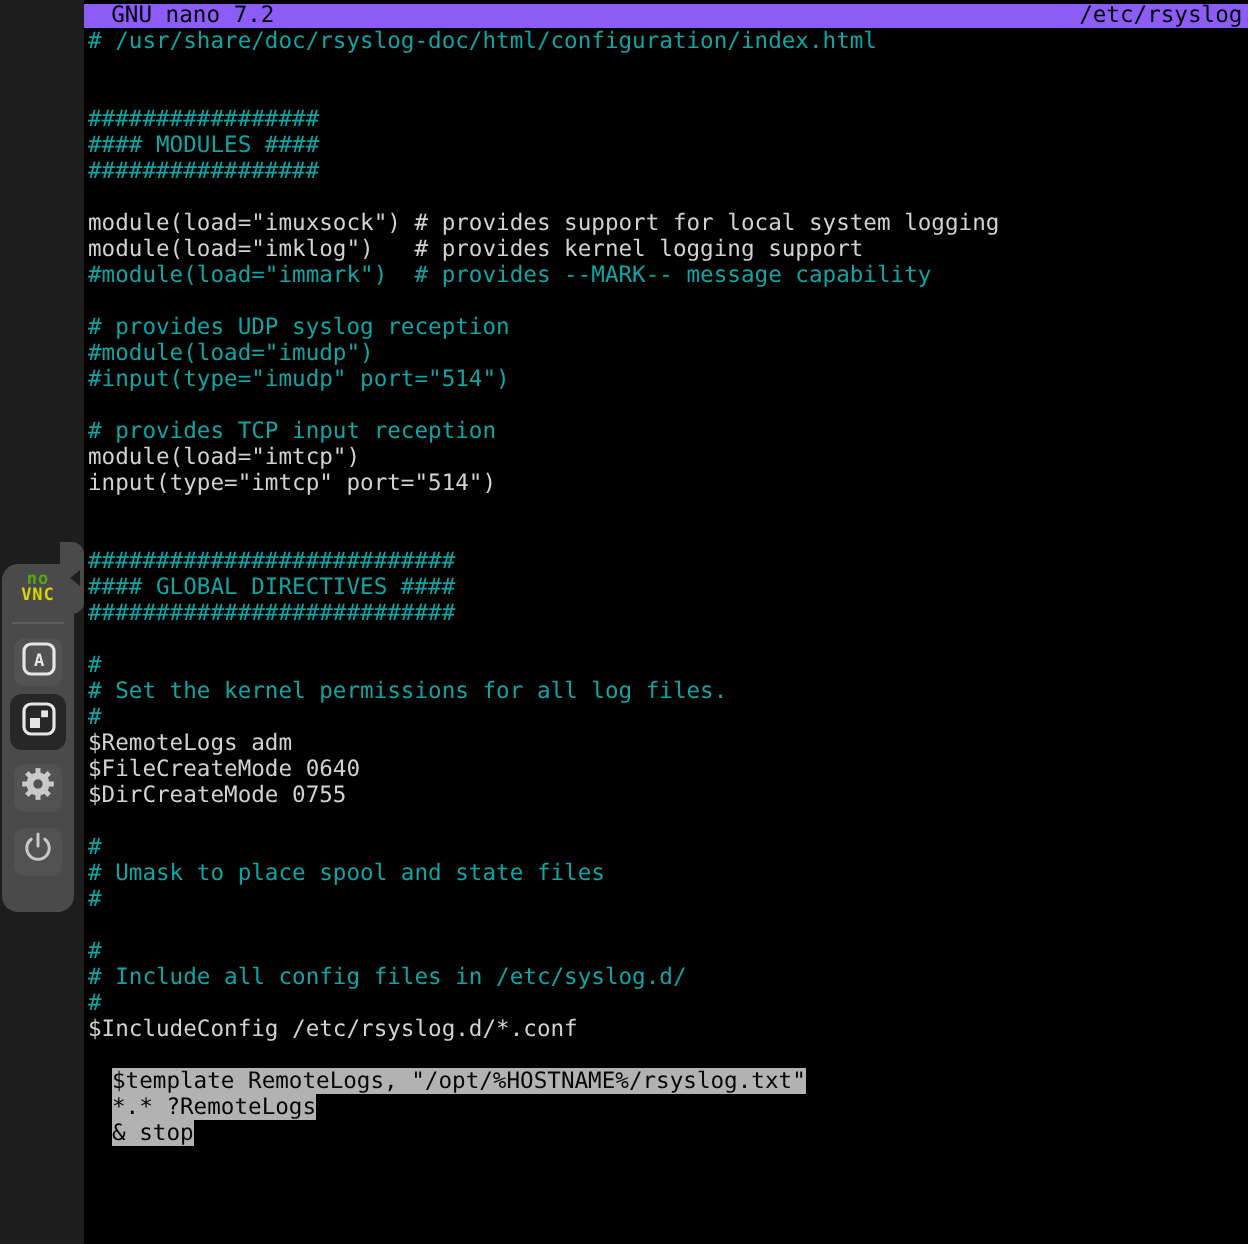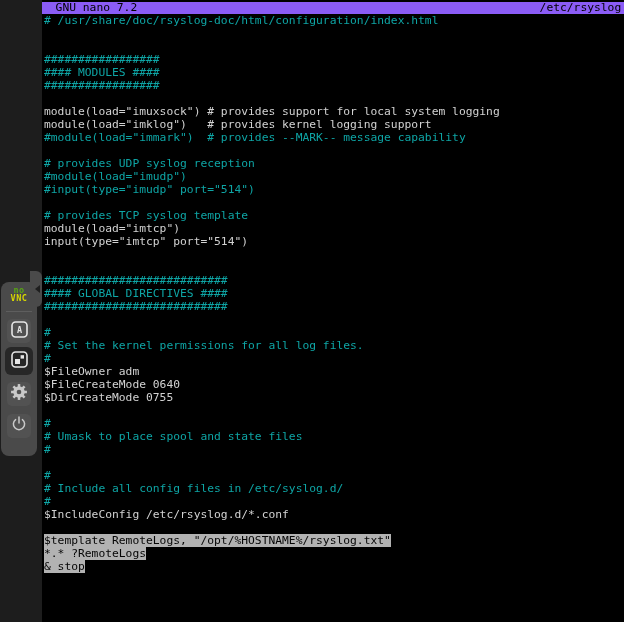--- a/index.html
+++ b/index.html
@@ -10,21 +10,21 @@
   
   .terminal{position:absolute;left:42px;top:0;width:582px;height:622px;background:#000;}
   .titlebar{position:absolute;left:0;top:2px;width:586px;height:12px;background:#8b5cf6;
             color:#000;font-size:11.3px;line-height:12px;display:flex;justify-content:space-between;}
   .titlebar span{white-space:pre;}
   .buffer{position:absolute;left:2px;top:14px;width:578px;font-size:11.3px;color:#d2d2d2;}
   .line{height:13px;line-height:13px;white-space:pre;}
   .line-text{display:inline-block;height:13px;}
   .line.comment .line-text{color:#0ea5a5;}
   .line.plain .line-text{color:#d2d2d2;}
-  .line.selected .line-text{background:#b2b2b2;color:#050505;}
+  .line.selected .line-text{background:#b2b2b2;color:#050505;margin-left:12px;}
   
   .vnc-panel{position:absolute;left:1px;top:238px;width:36px;height:174px;background:#4a4a4a;border-radius:8px;margin-top:44px;}
   .vnc-handle{position:absolute;left:30px;top:271px;width:12px;height:36px;background:#4a4a4a;
               border-radius:0 6px 6px 0;}
   .handle-arrow{position:absolute;right:2px;top:14px;width:0;height:0;
                 border-top:4px solid transparent;border-bottom:4px solid transparent;
                 border-right:5px solid #1e1e1e;}
   .vnc-logo{position:absolute;top:5px;left:0;width:36px;text-align:center;
             font-weight:bold;font-size:8.5px;line-height:7.5px;letter-spacing:0.5px;}
   .logo-no{color:#58a513;display:block;}
@@ -114,33 +114,33 @@
         <div class="line comment"><span class="line-text">#################</span></div>
         <div class="line plain"><span class="line-text"></span></div>
         <div class="line plain"><span class="line-text">module(load="imuxsock") # provides support for local system logging</span></div>
         <div class="line plain"><span class="line-text">module(load="imklog")   # provides kernel logging support</span></div>
         <div class="line comment"><span class="line-text">#module(load="immark")  # provides --MARK-- message capability</span></div>
         <div class="line plain"><span class="line-text"></span></div>
         <div class="line comment"><span class="line-text"># provides UDP syslog reception</span></div>
         <div class="line comment"><span class="line-text">#module(load="imudp")</span></div>
         <div class="line comment"><span class="line-text">#input(type="imudp" port="514")</span></div>
         <div class="line plain"><span class="line-text"></span></div>
-        <div class="line comment"><span class="line-text"># provides TCP syslog template</span></div>
+        <div class="line comment"><span class="line-text"># provides TCP input reception</span></div>
         <div class="line plain"><span class="line-text">module(load="imtcp")</span></div>
         <div class="line plain"><span class="line-text">input(type="imtcp" port="514")</span></div>
         <div class="line plain"><span class="line-text"></span></div>
         <div class="line plain"><span class="line-text"></span></div>
         <div class="line comment"><span class="line-text">###########################</span></div>
         <div class="line comment"><span class="line-text">#### GLOBAL DIRECTIVES ####</span></div>
         <div class="line comment"><span class="line-text">###########################</span></div>
         <div class="line plain"><span class="line-text"></span></div>
         <div class="line comment"><span class="line-text">#</span></div>
         <div class="line comment"><span class="line-text"># Set the kernel permissions for all log files.</span></div>
         <div class="line comment"><span class="line-text">#</span></div>
-        <div class="line plain"><span class="line-text">$FileOwner adm</span></div>
+        <div class="line plain"><span class="line-text">$RemoteLogs adm</span></div>
         <div class="line plain"><span class="line-text">$FileCreateMode 0640</span></div>
         <div class="line plain"><span class="line-text">$DirCreateMode 0755</span></div>
         <div class="line plain"><span class="line-text"></span></div>
         <div class="line comment"><span class="line-text">#</span></div>
         <div class="line comment"><span class="line-text"># Umask to place spool and state files</span></div>
         <div class="line comment"><span class="line-text">#</span></div>
         <div class="line plain"><span class="line-text"></span></div>
         <div class="line comment"><span class="line-text">#</span></div>
         <div class="line comment"><span class="line-text"># Include all config files in /etc/syslog.d/</span></div>
         <div class="line comment"><span class="line-text">#</span></div>

